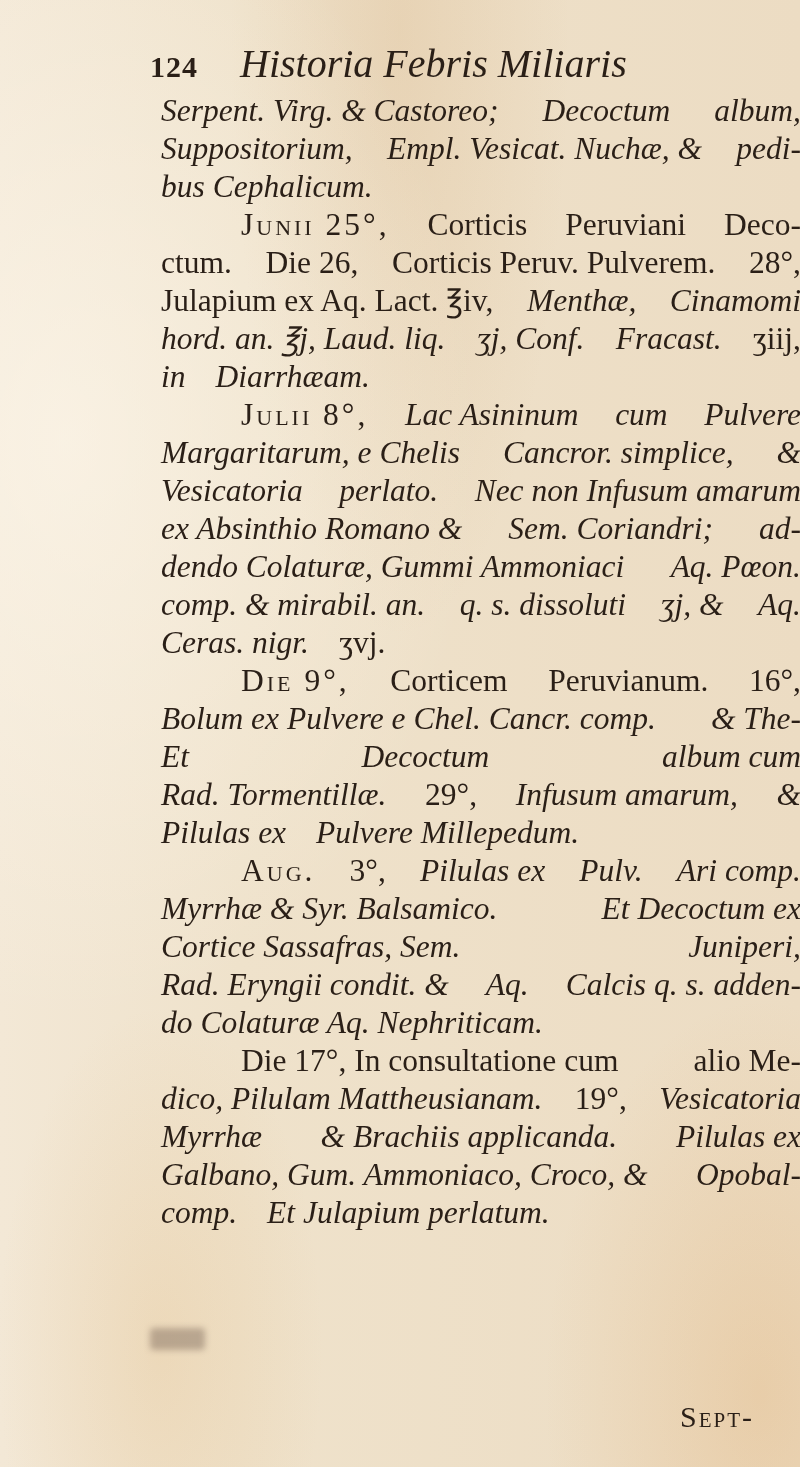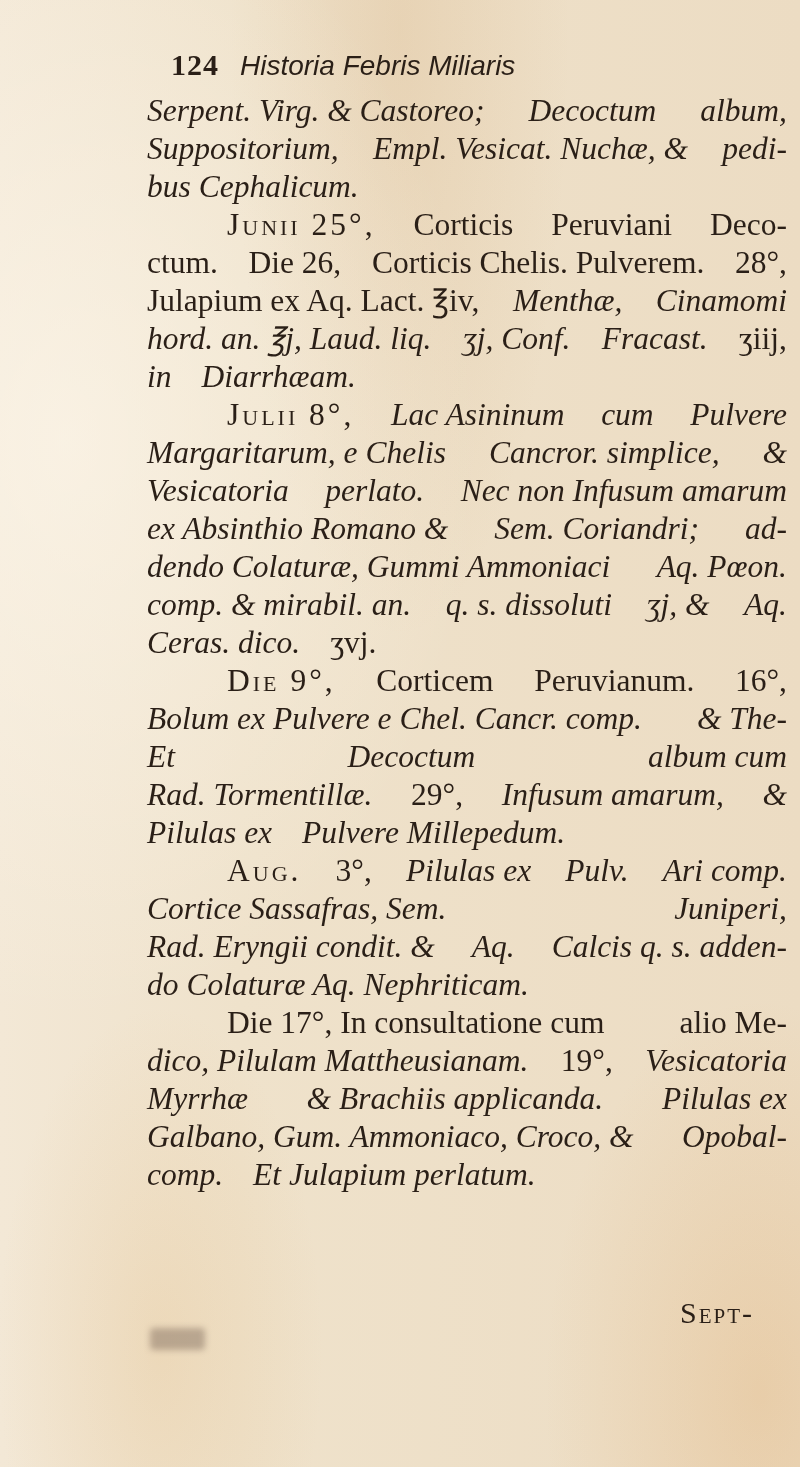--- a/index.html
+++ b/index.html
@@ -11,44 +11,44 @@
         radial-gradient(ellipse at 50% 2%, rgba(200,150,90,0.18) 0%, rgba(200,150,90,0) 30%),
         radial-gradient(ellipse at 95% 95%, rgba(220,160,90,0.25) 0%, rgba(220,160,90,0) 20%),
         radial-gradient(ellipse at 20% 92%, rgba(220,170,100,0.2) 0%, rgba(220,170,100,0) 18%),
         linear-gradient(to right, #f3e8d6 0%, #efe2cb 30%, #ecdcc3 100%);
       position: relative;
       font-family: "DejaVu Serif", serif;
       color: #2a1f17;
     }
     .page { position: absolute; left: 0; top: 0; width: 800px; height: 1467px; }
     .header {
-      position: absolute; left: 150px; top: 48px; width: 640px; height: 50px;
-      display: flex; align-items: baseline; text-align: center;
+      position: absolute; left: 150px; top: 40px; width: 640px; height: 50px;
+      display: flex; align-items: baseline;
     }
     .page-num {
       font-family: "Liberation Serif", serif; font-weight: bold;
       font-size: 30px; letter-spacing: 1px; width: 90px;
     }
     .running-title {
-      font-family: Liberation Sans, sans-serif; font-style: italic;
-      font-size: 28px; letter-spacing: 0px;
+      font-family: Liberation Serif, serif; font-style: italic;
+      font-size: 40px; letter-spacing: 0px;
     }
     .body-text {
-      position: absolute; left: 147px; top: 92px; width: 640px;
+      position: absolute; left: 161px; top: 92px; width: 640px;
       font-family: "Liberation Serif", serif; font-size: 31.5px;
       line-height: 38px;
     }
     .line { white-space: nowrap; height: 38px; display: flex; justify-content: space-between; }
     .line.last { justify-content: flex-start; gap: 30px; }
     .line.indent { padding-left: 80px; gap: 23px; }
     .line span { display: inline-block; }
     .i { font-style: italic; }
     .sc { font-variant: small-caps; letter-spacing: 3px; }
     .catchword {
-      position: absolute; left: 680px; top: 1296px;
+      position: absolute; left: 680px; top: 1400px;
       font-family: "Liberation Serif", serif; font-variant: small-caps;
       font-size: 30px; letter-spacing: 2px;
     }
     .smudge {
       position: absolute; left: 150px; top: 1328px; width: 55px; height: 22px;
       background: rgba(90,70,60,0.35); filter: blur(3px); border-radius: 4px;
     }
   </style>
 </head>
 <body>
@@ -75,21 +75,21 @@
     </div>
     <div class="line indent">
       <span class="sc">Junii 25°,</span>
       <span>Corticis</span>
       <span>Peruviani</span>
       <span>Deco-</span>
     </div>
     <div class="line">
       <span>ctum.</span>
       <span>Die 26,</span>
-      <span>Corticis Chelis. Pulverem.</span>
+      <span>Corticis Peruv. Pulverem.</span>
       <span>28°,</span>
     </div>
     <div class="line">
       <span>Julapium ex Aq. Lact. ℥iv,</span>
       <span class="i">Menthæ,</span>
       <span class="i">Cinamomi</span>
     </div>
     <div class="line">
       <span class="i">hord. an. ℥j, Laud. liq.</span>
       <span class="i">ʒj, Conf.</span>
@@ -125,21 +125,21 @@
       <span class="i">dendo Colaturæ, Gummi Ammoniaci</span>
       <span class="i">Aq. Pœon.</span>
     </div>
     <div class="line">
       <span class="i">comp. &amp; mirabil. an.</span>
       <span class="i">q. s. dissoluti</span>
       <span class="i">ʒj, &amp;</span>
       <span class="i">Aq.</span>
     </div>
     <div class="line last">
-      <span class="i">Ceras. dico.</span>
+      <span class="i">Ceras. nigr.</span>
       <span>ʒvj.</span>
     </div>
     <div class="line indent">
       <span class="sc">Die 9°,</span>
       <span>Corticem</span>
       <span>Peruvianum.</span>
       <span>16°,</span>
     </div>
     <div class="line">
       <span class="i">Bolum ex Pulvere e Chel. Cancr. comp.</span>
@@ -161,20 +161,24 @@
       <span class="i">Pulvere Millepedum.</span>
     </div>
     <div class="line indent">
       <span class="sc">Aug.</span>
       <span>3°,</span>
       <span class="i">Pilulas ex</span>
       <span class="i">Pulv.</span>
       <span class="i">Ari comp.</span>
     </div>
     <div class="line">
+      <span class="i">Myrrhæ &amp; Syr. Balsamico.</span>
+      <span class="i">Et Decoctum ex</span>
+    </div>
+    <div class="line">
       <span class="i">Cortice Sassafras, Sem.</span>
       <span class="i">Juniperi,</span>
     </div>
     <div class="line">
       <span class="i">Rad. Eryngii condit. &amp;</span>
       <span class="i">Aq.</span>
       <span class="i">Calcis q. s. adden-</span>
     </div>
     <div class="line last">
       <span class="i">do Colaturæ Aq. Nephriticam.</span>

